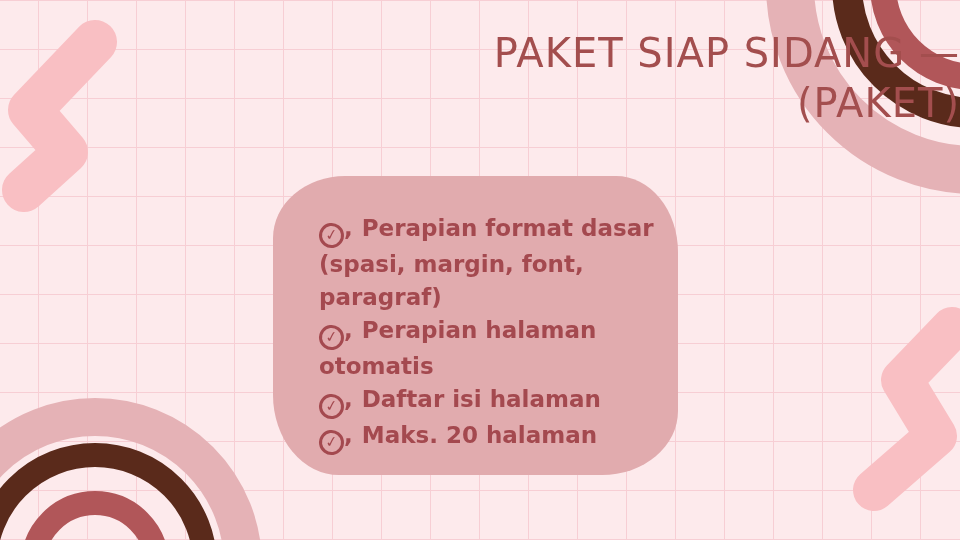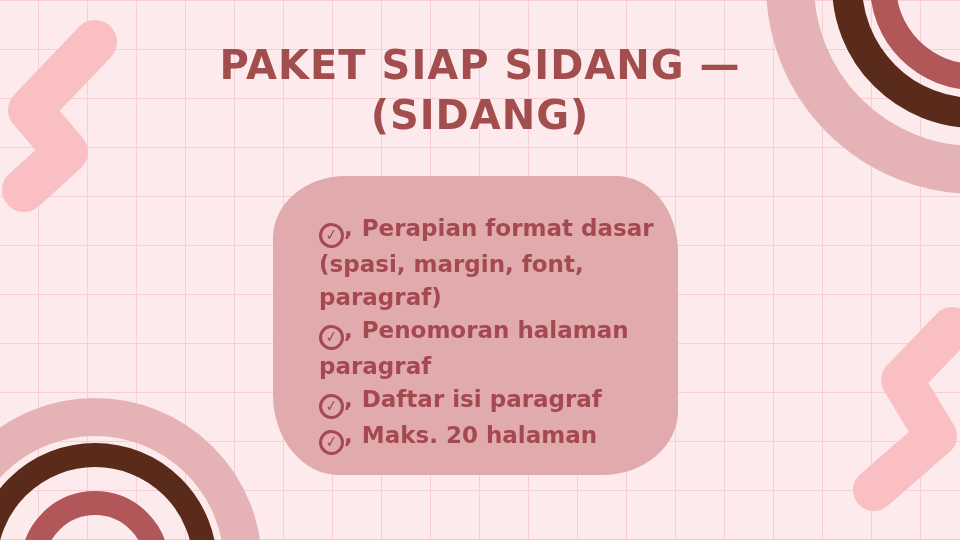--- a/index.html
+++ b/index.html
@@ -14,25 +14,25 @@
       linear-gradient(to right, #f7ced4 1px, transparent 1px),
       linear-gradient(to bottom, #f7ced4 1px, transparent 1px);
     background-size: 49px 49px;
     background-position: 38px 0px;
   }
   .deco-layer {
     position: absolute; left: 0; top: 0; width: 960px; height: 540px;
     z-index: 1; pointer-events: none;
   }
   .title {
-    position: absolute; left: 0; top: 40px; width: 960px;
+    position: absolute; left: 0; top: 28px; width: 960px;
     z-index: 2; margin: 0;
-    text-align: center;
+    text-align: right;
     color: #a34e4e;
-    font-size: 40px; line-height: 50px; font-weight: 700;
+    font-size: 40px; line-height: 50px; font-weight: 400;
     letter-spacing: 1px;
   }
   .card {
     position: absolute; left: 273px; top: 176px;
     width: 405px; height: 299px;
     box-sizing: border-box;
     z-index: 2;
     background: #e1abae;
     border-radius: 72px 62px 76px 66px / 62px 76px 64px 80px;
     padding: 36px 22px 0 46px;
@@ -65,41 +65,41 @@
     <circle cx="975" cy="-15" r="128" fill="none" stroke="#5a2a1b" stroke-width="30"></circle>
     <circle cx="975" cy="-15" r="92" fill="none" stroke="#b15659" stroke-width="26"></circle>
 
     <circle cx="95" cy="565" r="148" fill="none" stroke="#e5b2b6" stroke-width="38"></circle>
     <circle cx="95" cy="565" r="110" fill="none" stroke="#5a2a1b" stroke-width="24"></circle>
     <circle cx="95" cy="565" r="62" fill="none" stroke="#b15659" stroke-width="24"></circle>
   </svg>
 
   <h1 class="title">
     <span>PAKET SIAP SIDANG —</span><br>
-    <span>(SIDANG)</span>
+    <span>(PAKET)</span>
   </h1>
 
   <div class="card">
 
     <div class="card-item">
       <span class="check">
           <span class="tick">✓</span>
         </span><span class="comma">,</span><span class="item-text">Perapian format dasar (spasi, margin, font, paragraf)</span>
     </div>
 
     <div class="card-item">
       <span class="check">
           <span class="tick">✓</span>
-        </span><span class="comma">,</span><span class="item-text">Penomoran halaman paragraf</span>
+        </span><span class="comma">,</span><span class="item-text">Perapian halaman otomatis</span>
     </div>
 
     <div class="card-item">
       <span class="check">
           <span class="tick">✓</span>
-        </span><span class="comma">,</span><span class="item-text">Daftar isi paragraf</span>
+        </span><span class="comma">,</span><span class="item-text">Daftar isi halaman</span>
     </div>
 
     <div class="card-item">
       <span class="check">
           <span class="tick">✓</span>
         </span><span class="comma">,</span><span class="item-text">Maks. 20 halaman</span>
     </div>
 
   </div>
 </div>

